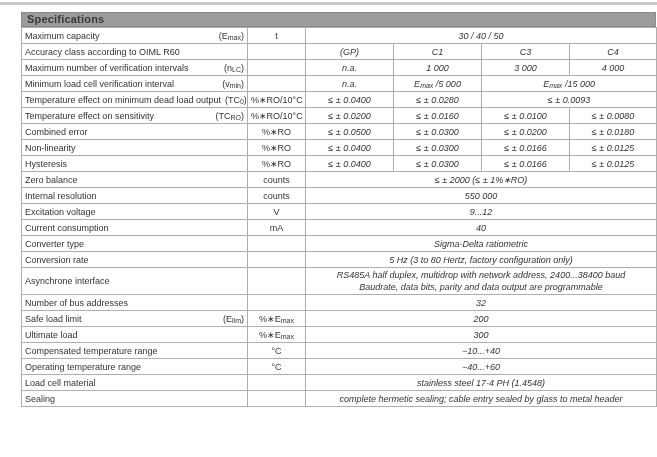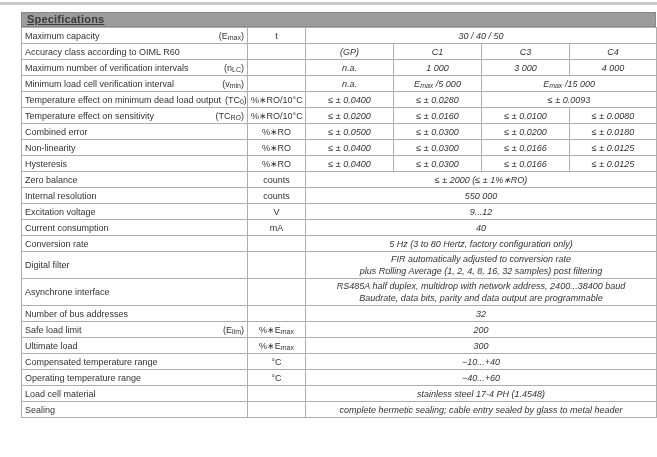--- a/index.html
+++ b/index.html
@@ -8,21 +8,20 @@
     font-family:"Liberation Sans", sans-serif;position:relative;
     -webkit-font-smoothing:antialiased;
   }
   .top-rule{position:absolute;left:0;top:2px;width:657px;height:3px;background:#c9c9c9;}
   .spec{position:absolute;left:21px;top:12px;width:635px;}
   .spec-title-bar{
     box-sizing:border-box;width:635px;height:15px;background:#9c9c9c;
     border:1px solid #8a8a8a;border-bottom:1px solid #8a8a8a;
     color:#3b3b3b;font-size:11px;font-weight:bold;line-height:13px;padding:0 5px;
     letter-spacing:0.2px;
-    text-decoration:underline;
   }
   table.spec-grid{
     border-collapse:collapse;table-layout:fixed;width:635px;
   }
   table.spec-grid td{
     border:1px solid #aeaeae;
     font-size:9px;line-height:12px;color:#333333;
     padding:1px 3px;height:13px;overflow:hidden;
     vertical-align:middle;
   }
@@ -192,34 +191,34 @@
             <div class="lblwrap">
               <span class="name">Current consumption</span>
             </div>
           </td>
           <td class="c-unit">mA</td>
           <td class="c-val" colspan="4">40</td>
         </tr>
         <tr>
           <td class="c-label">
             <div class="lblwrap">
+              <span class="name">Converter type</span>
+            </div>
+          </td>
+          <td class="c-unit"></td>
+          <td class="c-val" colspan="4">Sigma-Delta ratiometric</td>
+        </tr>
+        <tr>
+          <td class="c-label">
+            <div class="lblwrap">
               <span class="name">Conversion rate</span>
             </div>
           </td>
           <td class="c-unit"></td>
           <td class="c-val" colspan="4">5 Hz (3 to 80 Hertz, factory configuration only)</td>
-        </tr>
-        <tr>
-          <td class="c-label">
-            <div class="lblwrap">
-              <span class="name">Digital filter</span>
-            </div>
-          </td>
-          <td class="c-unit"></td>
-          <td class="c-val" colspan="4">FIR automatically adjusted to conversion rate<br>plus Rolling Average (1, 2, 4, 8, 16, 32 samples) post filtering</td>
         </tr>
         <tr>
           <td class="c-label">
             <div class="lblwrap">
               <span class="name">Asynchrone interface</span>
             </div>
           </td>
           <td class="c-unit"></td>
           <td class="c-val" colspan="4">RS485A half duplex, multidrop with network address, 2400...38400 baud<br>Baudrate, data bits, parity and data output are programmable</td>
         </tr>

